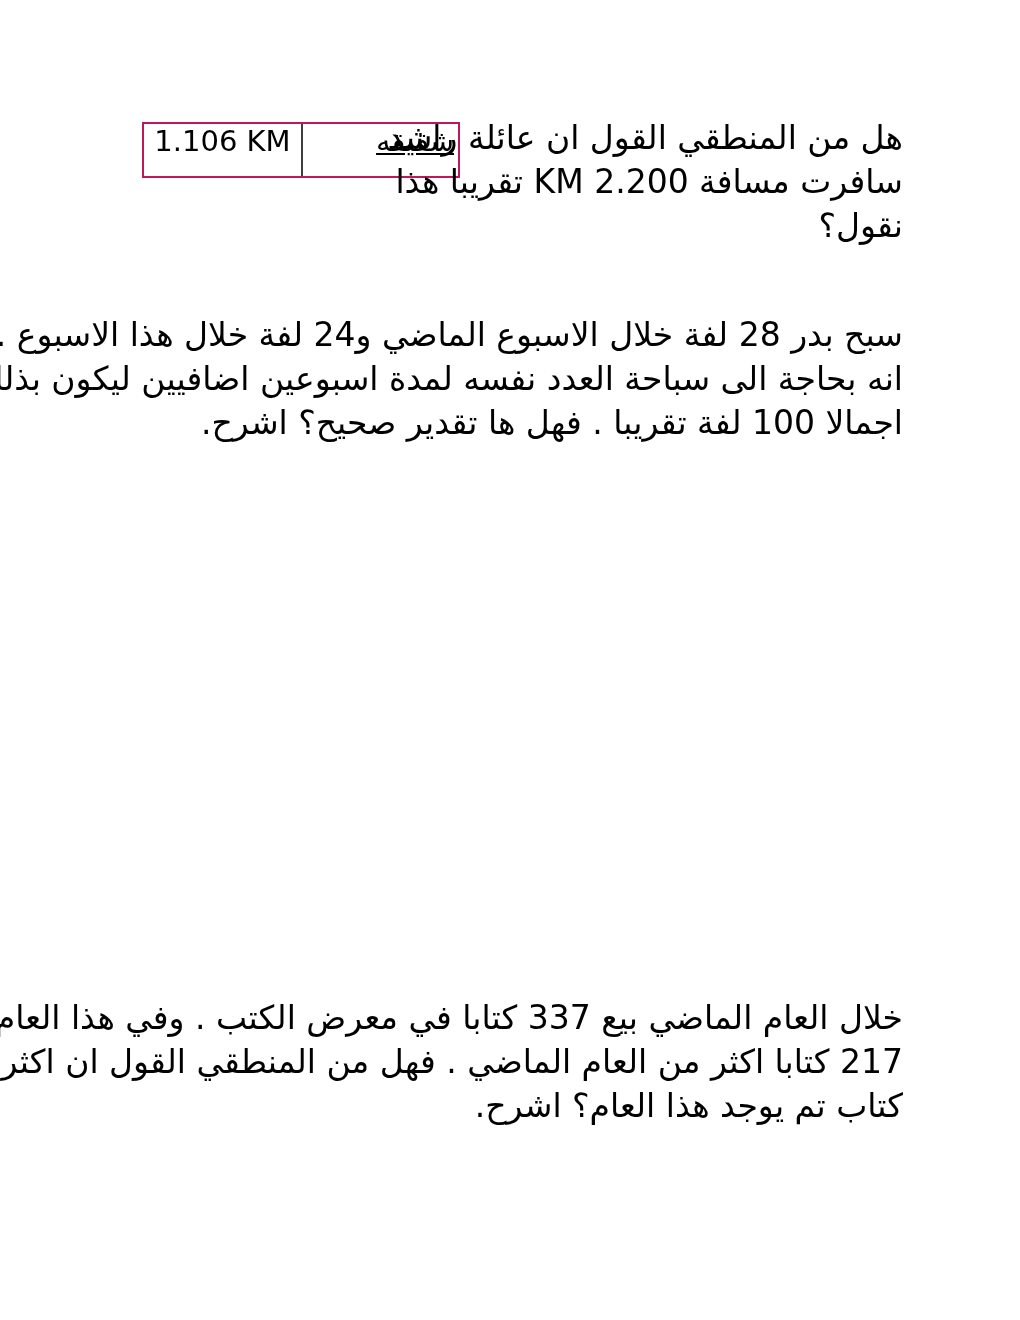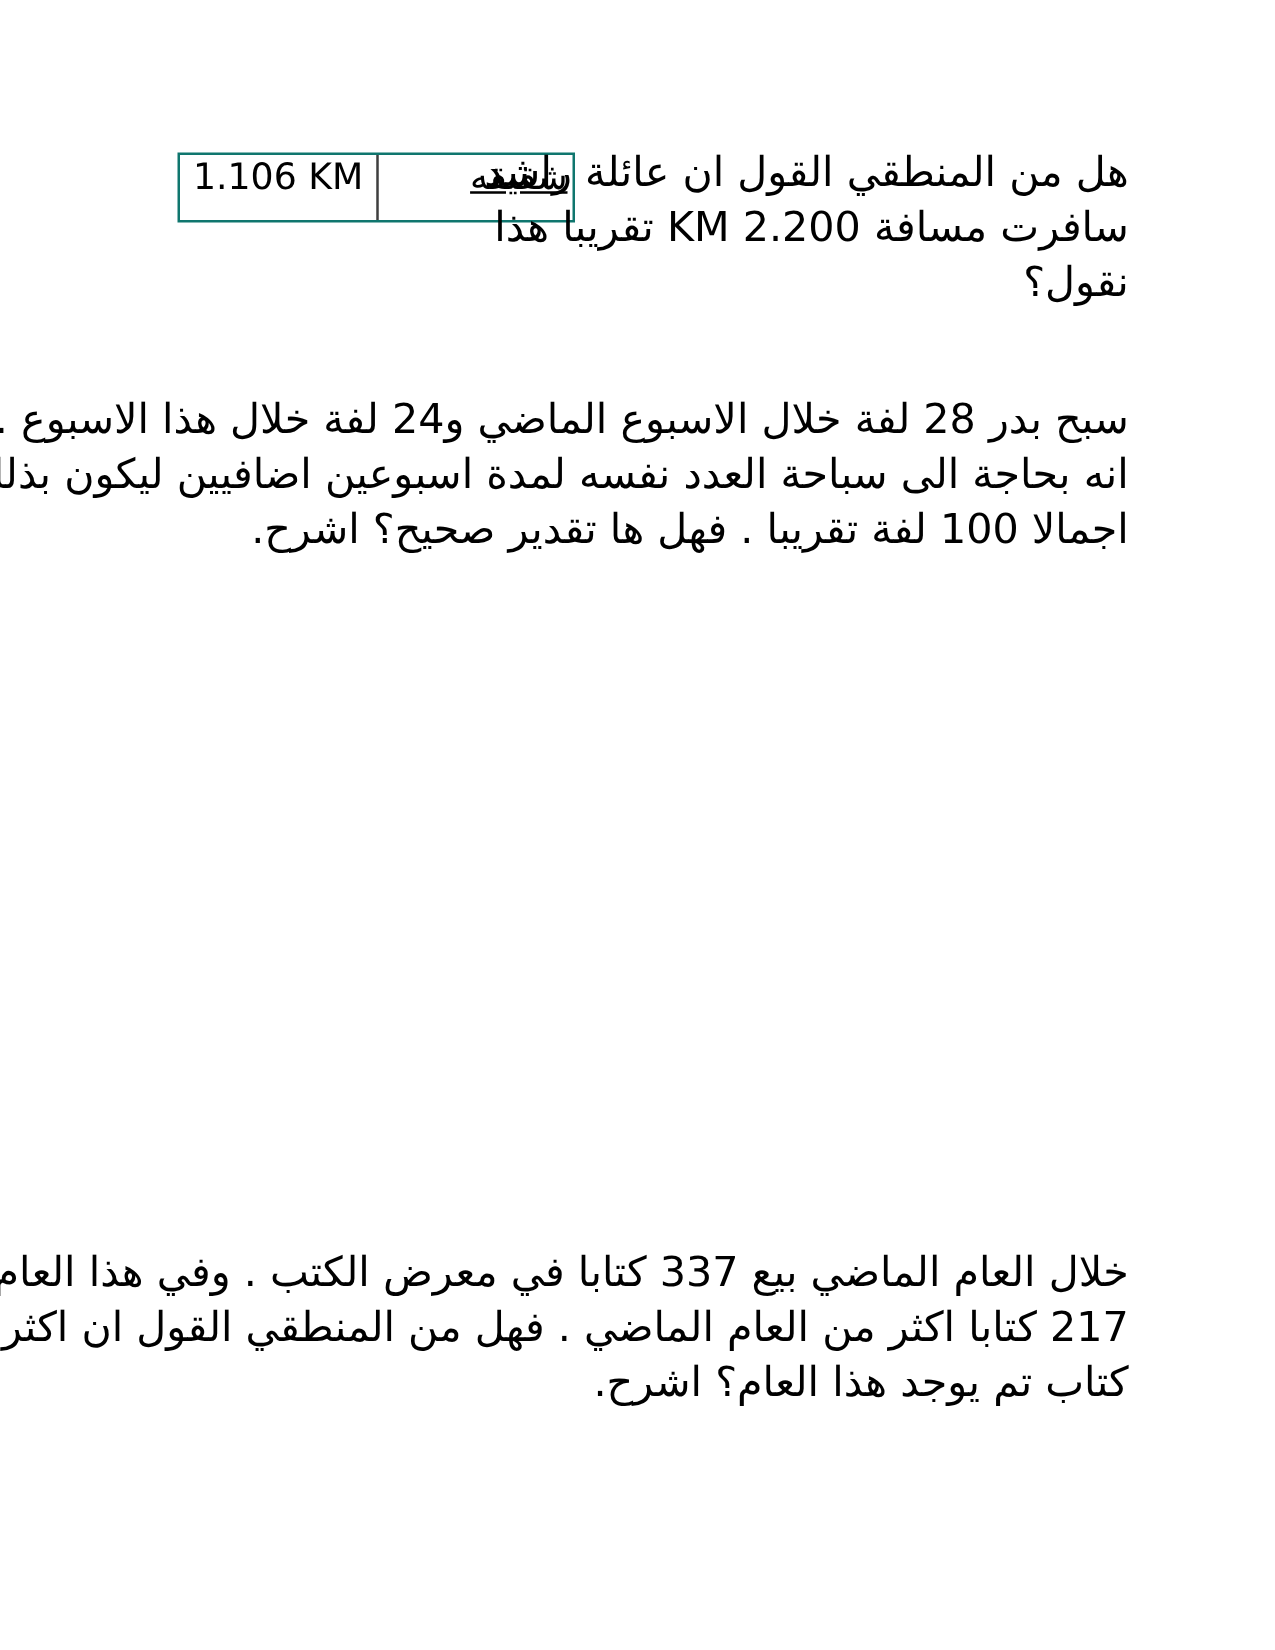--- a/index.html
+++ b/index.html
@@ -18,21 +18,21 @@
     color: #000000;
     overflow: hidden;
   }
   
   .answer-table {
     position: absolute;
     left: 142px;
     top: 122px;
     width: 318px;
     height: 56px;
-    border: 2px solid #0f766e;
+    border: 2px solid #be185d;
     box-sizing: border-box;
     display: flex;
     flex-direction: row;
   }
   .answer-table .cell {
     box-sizing: border-box;
     height: 100%;
     font-size: 29px;
     line-height: 30px;
     padding-top: 2px;

